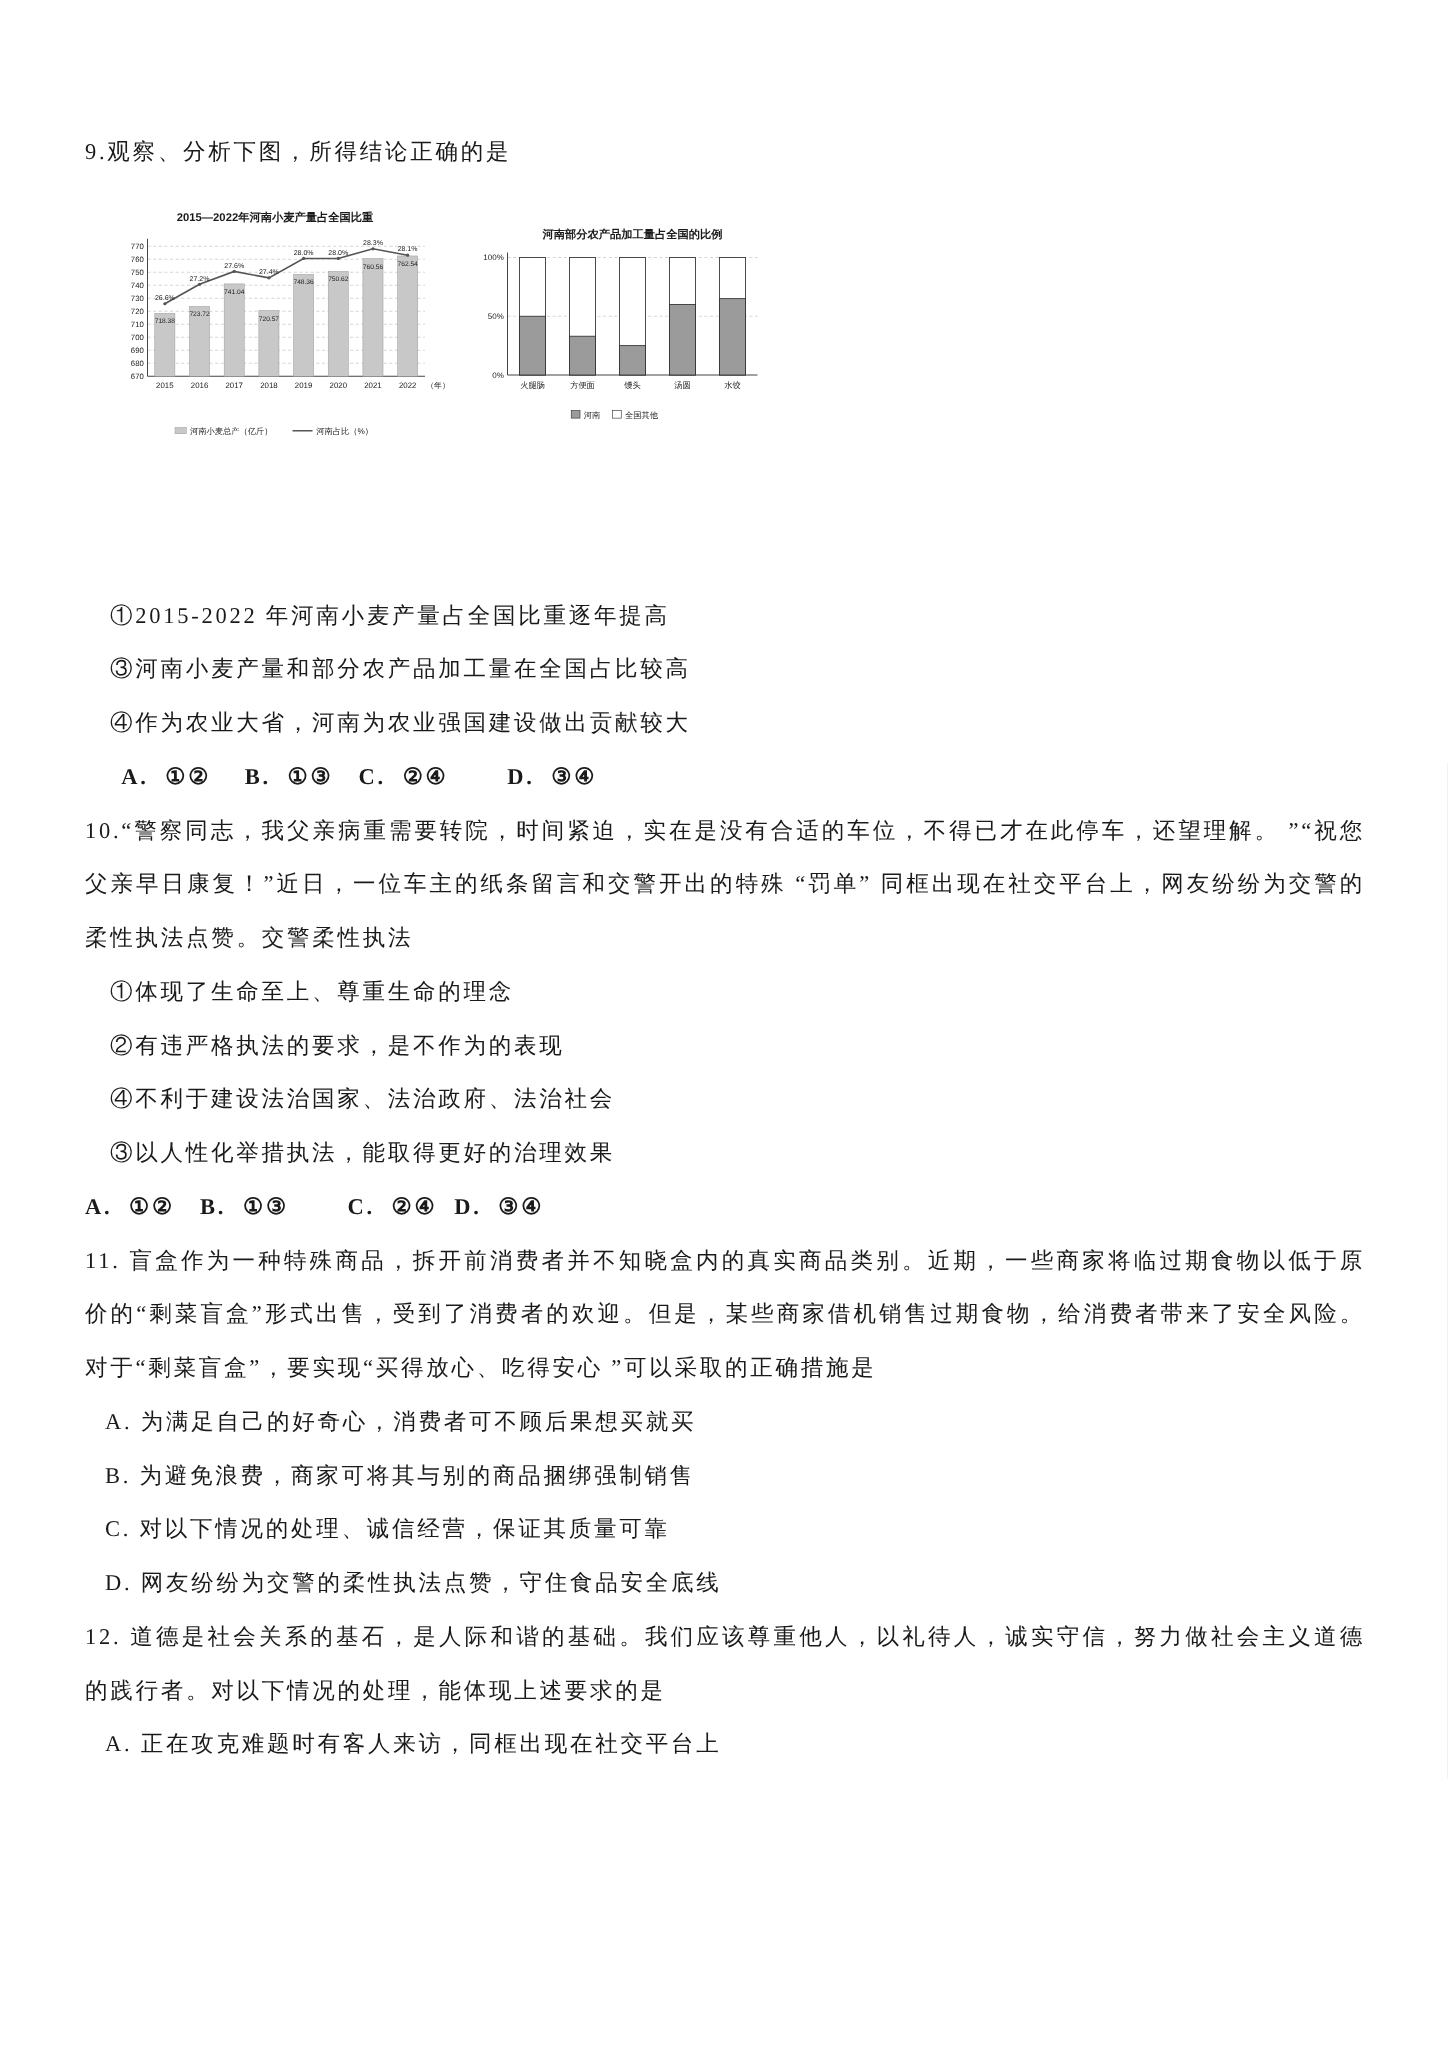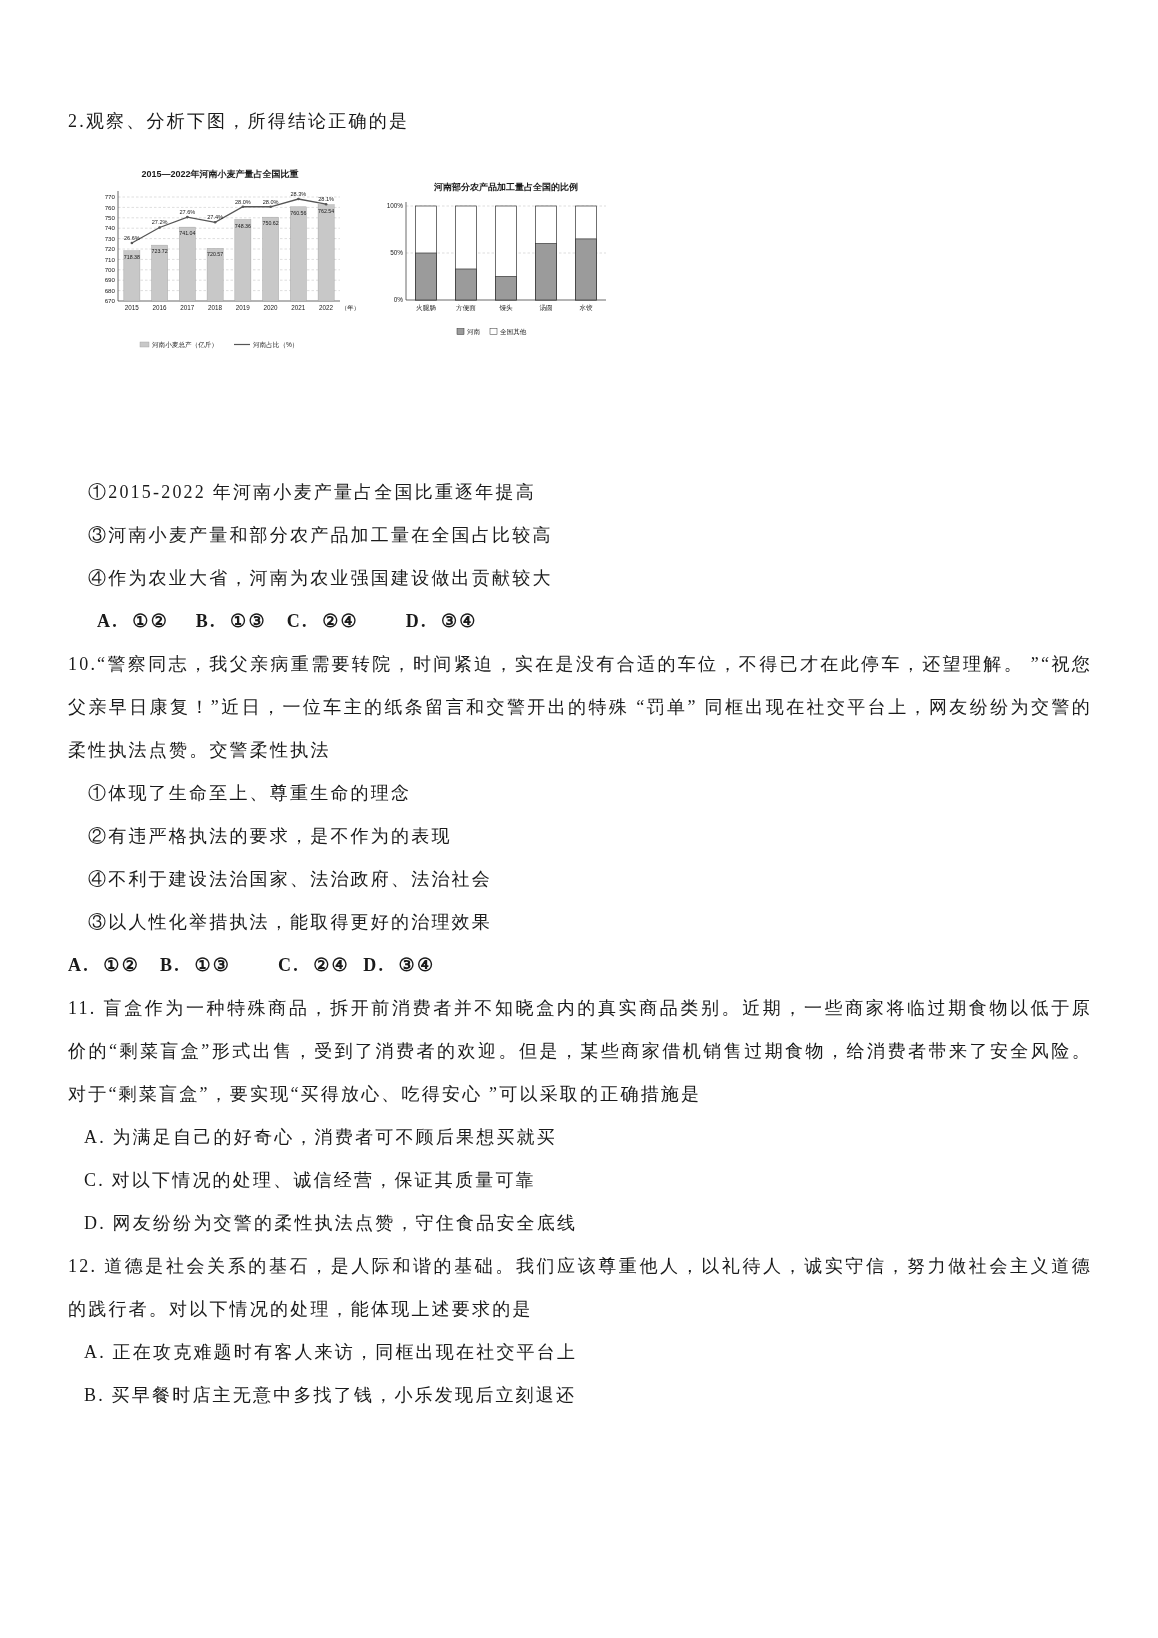--- a/index.html
+++ b/index.html
@@ -18,21 +18,21 @@
   .figure{display:flex;gap:18px;align-items:center;margin:20px 0 116px 16px;}
   .figure svg{display:block;}
   svg text{font-family:"Liberation Sans","DejaVu Sans",sans-serif;fill:#1a1a1a;}
 </style>
 </head>
 <body>
 
 <div class="page">
   <div class="content">
 
-    <p class="stem">2.观察、分析下图，所得结论正确的是</p>
+    <p class="stem">9.观察、分析下图，所得结论正确的是</p>
 
     <div class="figure">
       <svg id="wheat-chart" width="272" height="192" viewBox="0 0 272 192">
           <text x="136" y="14" text-anchor="middle" font-size="9" font-weight="bold">2015—2022年河南小麦产量占全国比重</text>
           <text x="31" y="140.2" text-anchor="end" font-size="6.2">670</text>
           <line x1="34" y1="127.6" x2="256" y2="127.6" stroke="#bdbdbd" stroke-width="0.5" stroke-dasharray="2.5,2"></line>
           <text x="31" y="129.79999999999998" text-anchor="end" font-size="6.2">680</text>
           <line x1="34" y1="117.2" x2="256" y2="117.2" stroke="#bdbdbd" stroke-width="0.5" stroke-dasharray="2.5,2"></line>
           <text x="31" y="119.4" text-anchor="end" font-size="6.2">690</text>
           <line x1="34" y1="106.8" x2="256" y2="106.8" stroke="#bdbdbd" stroke-width="0.5" stroke-dasharray="2.5,2"></line>
@@ -138,21 +138,21 @@
 
     <p class="stem">10.“警察同志，我父亲病重需要转院，时间紧迫，实在是没有合适的车位，不得已才在此停车，还望理解。 ”“祝您父亲早日康复！”近日，一位车主的纸条留言和交警开出的特殊 “罚单” 同框出现在社交平台上，网友纷纷为交警的柔性执法点赞。交警柔性执法</p>
     <p class="indent1">①体现了生命至上、尊重生命的理念</p>
     <p class="indent1">②有违严格执法的要求，是不作为的表现</p>
     <p class="indent1">④不利于建设法治国家、法治政府、法治社会</p>
     <p class="indent1">③以人性化举措执法，能取得更好的治理效果</p>
     <p class="choices">A.  ①②   B.  ①③       C.  ②④  D.  ③④</p>
 
     <p class="stem">11. 盲盒作为一种特殊商品，拆开前消费者并不知晓盒内的真实商品类别。近期，一些商家将临过期食物以低于原价的“剩菜盲盒”形式出售，受到了消费者的欢迎。但是，某些商家借机销售过期食物，给消费者带来了安全风险。对于“剩菜盲盒”，要实现“买得放心、吃得安心 ”可以采取的正确措施是</p>
     <p class="indent2">A. 为满足自己的好奇心，消费者可不顾后果想买就买</p>
+    <p class="indent2">B. 为避免浪费，商家可将其与别的商品捆绑强制销售</p>
     <p class="indent2">C. 对以下情况的处理、诚信经营，保证其质量可靠</p>
     <p class="indent2">D. 网友纷纷为交警的柔性执法点赞，守住食品安全底线</p>
 
     <p class="stem">12. 道德是社会关系的基石，是人际和谐的基础。我们应该尊重他人，以礼待人，诚实守信，努力做社会主义道德的践行者。对以下情况的处理，能体现上述要求的是</p>
     <p class="indent2">A. 正在攻克难题时有客人来访，同框出现在社交平台上</p>
-    <p class="indent2">B. 买早餐时店主无意中多找了钱，小乐发现后立刻退还</p>
 
   </div>
 </div>
 
 </body></html>

